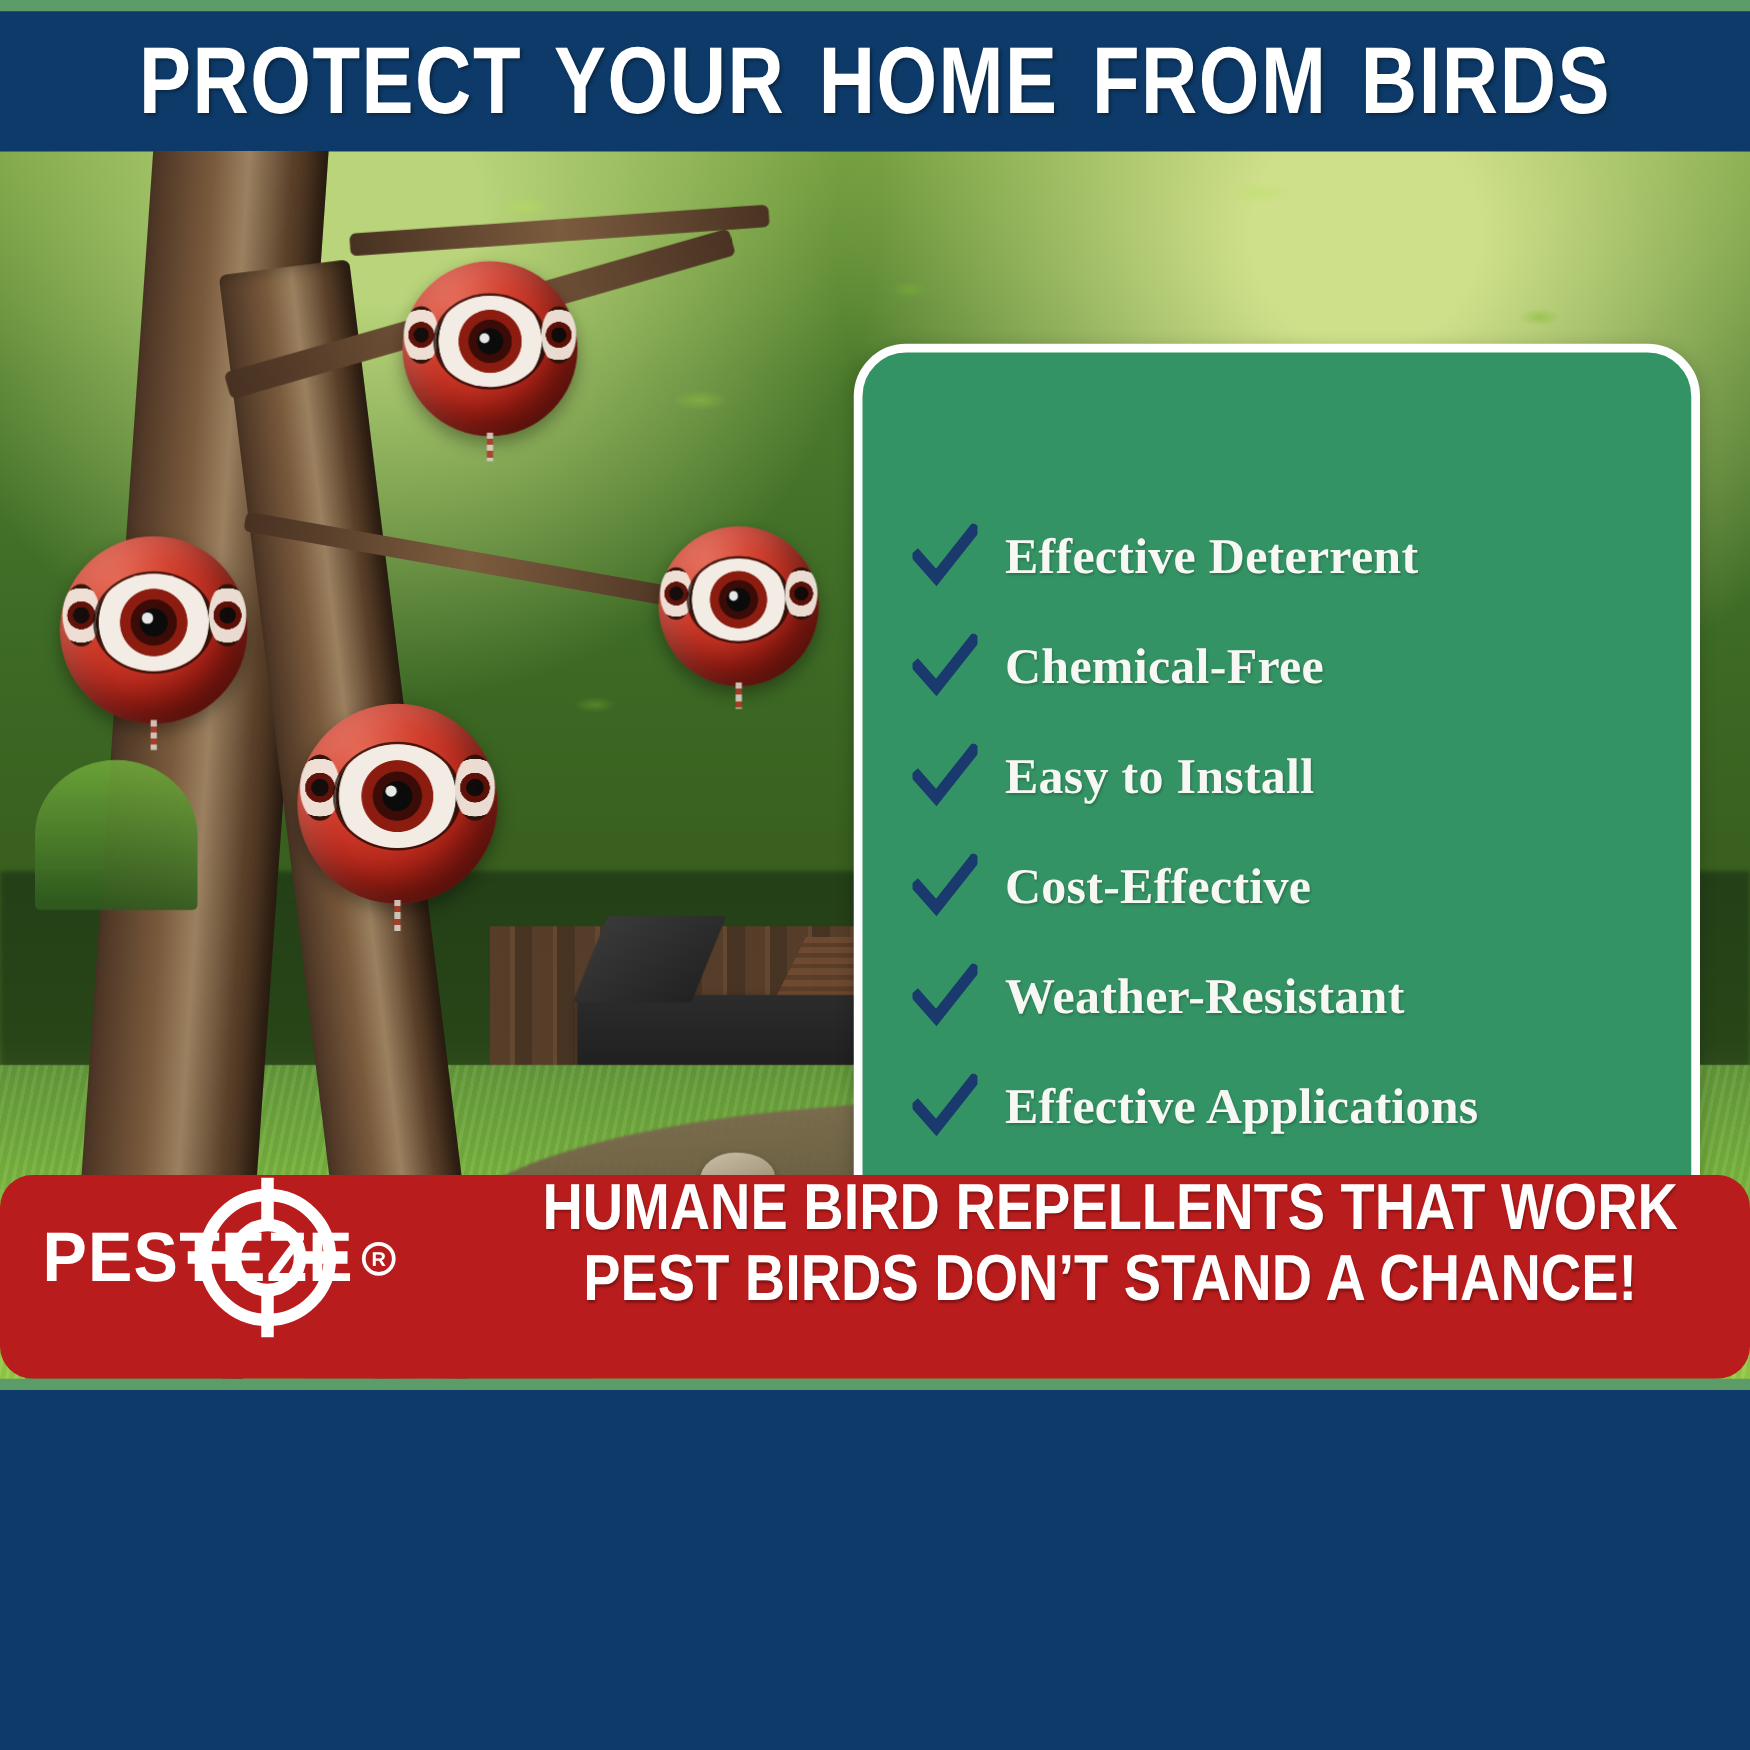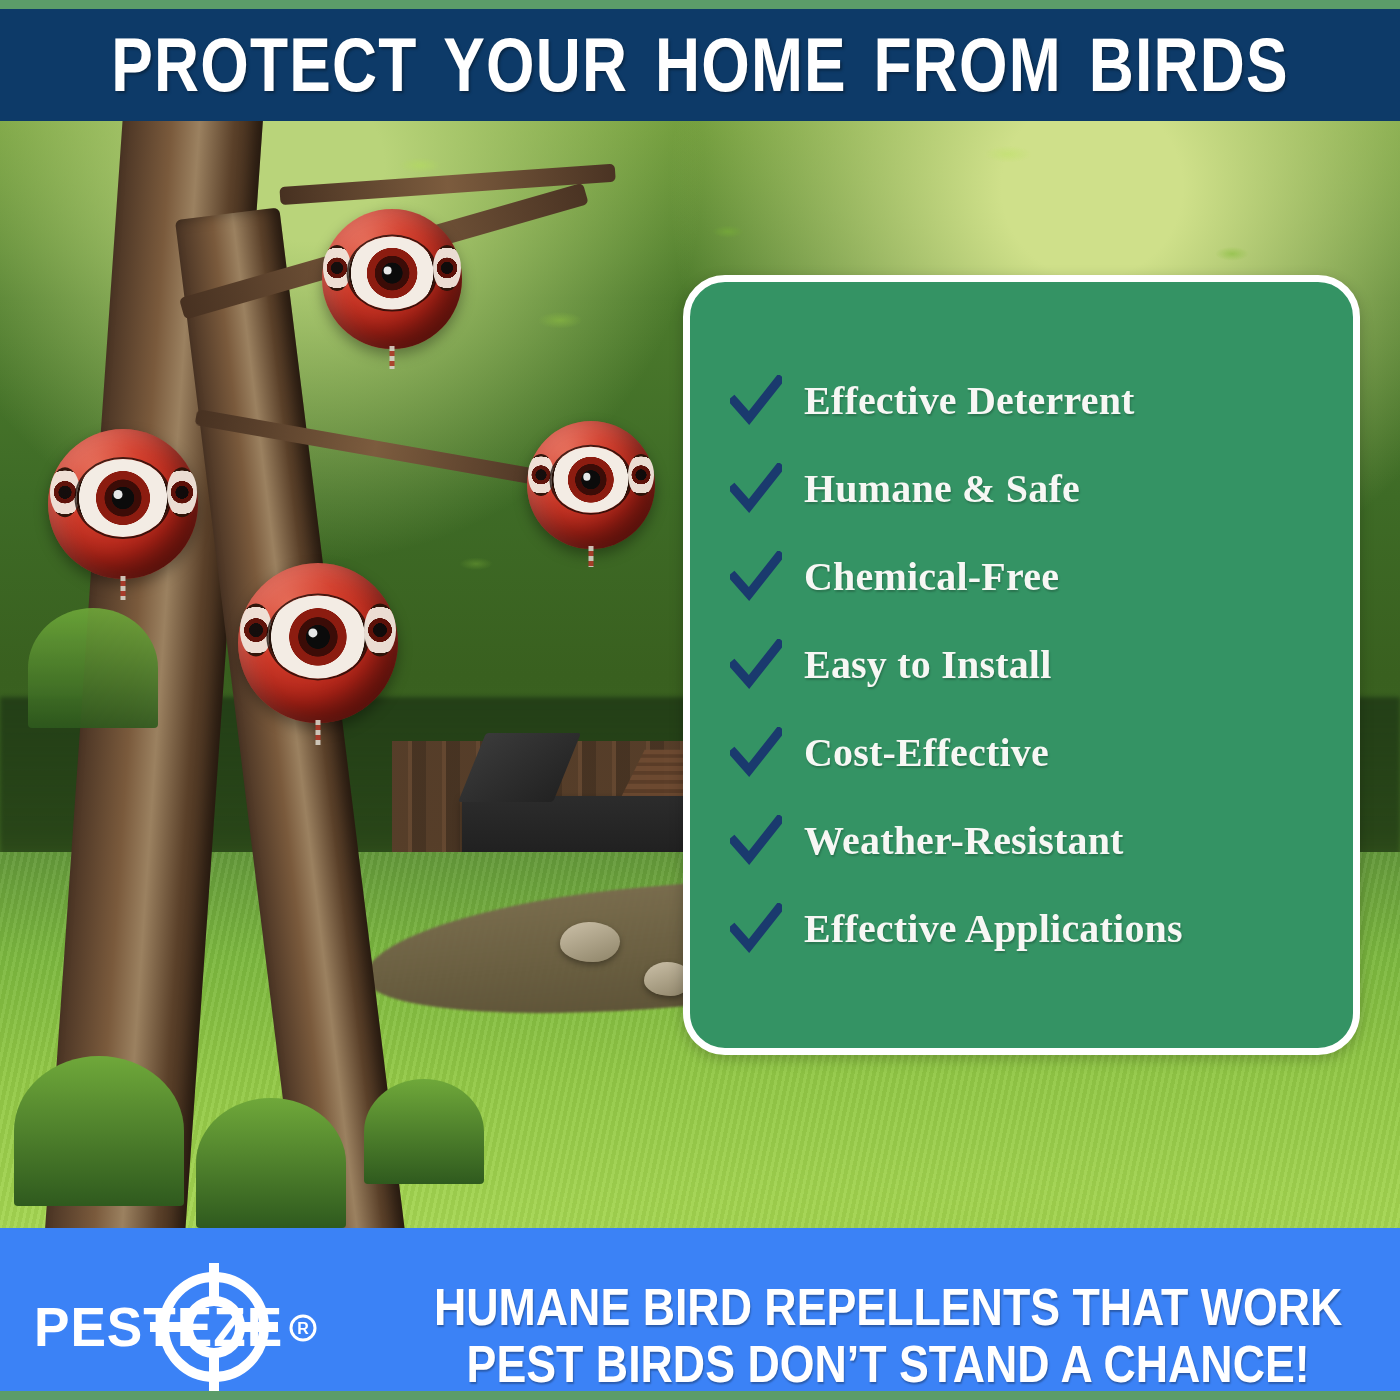--- a/index.html
+++ b/index.html
@@ -1,19 +1,19 @@
 <!DOCTYPE html>
 <html><head>
 <meta charset="utf-8">
 <style>
   * { margin:0; padding:0; box-sizing:border-box; }
   html,body { width:1400px; height:1400px; overflow:hidden; background:#0d3a68; }
   body { font-family:"Liberation Sans", sans-serif; }
 
-  .poster{ position:relative; width:1400px; height:1400px; background:#0d3a68; overflow:hidden;padding-left:12px; }
+  .poster{ position:relative; width:1400px; height:1112px; background:#0d3a68; overflow:hidden;padding-left:12px; }
 
   
   .edge-strip{ position:absolute; left:0; width:1400px; height:9px; background:#5b9c69; z-index:6; }
   .edge-strip.top{ top:0; }
   .edge-strip.bottom{ bottom:0; }
 
   
   .header-bar{
     position:absolute; top:9px; left:0; width:1400px; height:112px;
     background:#0d3a68; display:flex; align-items:center; justify-content:center; z-index:5;
@@ -148,21 +148,21 @@
   .check-icon{ flex:0 0 52px; width:52px; height:52px; display:block; }
   .benefit-label{
     color:#f7f7f4; font-size:40px; font-weight:700; line-height:1;
     letter-spacing:.2px; white-space:nowrap;
     text-shadow:1px 2px 2px rgba(0,0,0,.22);
   }
 
   
   .footer-bar{
     position:absolute; left:0; bottom:9px; width:1400px; height:163px;
-    background:#3b82f6; z-index:5; display:flex; align-items:flex-end;
+    background:#b91c1c; z-index:5; display:flex; align-items:flex-start;border-radius:26px;
   }
   .logo-wrap{ position:relative; width:360px; height:130px; flex:0 0 360px; display:flex; align-items:center; padding-left:34px; }
   .logo-word{
     position:relative; z-index:2; color:#ffffff; font-size:56px; font-weight:700;
     letter-spacing:1px; transform:scaleX(0.95); transform-origin:left center;
   }
   .logo-target{ position:absolute; left:150px; top:2px; width:128px; height:128px; z-index:1; }
   .logo-reg{ position:absolute; left:288px; top:52px; width:30px; height:30px; z-index:2; }
 
   .footer-text{ flex:1 1 auto; display:flex; flex-direction:column; align-items:center; justify-content:center; gap:4px; padding-right:18px; }
@@ -244,26 +244,20 @@
 
   <div class="benefits-card">
 
     <div class="benefit-row">
       <svg class="check-icon" viewBox="0 0 52 52">
         <path d="M4 26 L19 43 L49 5" fill="none" stroke="#1a3a6e" stroke-width="9" stroke-linecap="square" stroke-linejoin="miter"></path>
       </svg>
       <span class="benefit-label">Effective Deterrent</span>
     </div>
 
-    <div class="benefit-row">
-      <svg class="check-icon" viewBox="0 0 52 52">
-        <path d="M4 26 L19 43 L49 5" fill="none" stroke="#1a3a6e" stroke-width="9" stroke-linecap="square" stroke-linejoin="miter"></path>
-      </svg>
-      <span class="benefit-label">Humane &amp; Safe</span>
-    </div>
 
     <div class="benefit-row">
       <svg class="check-icon" viewBox="0 0 52 52">
         <path d="M4 26 L19 43 L49 5" fill="none" stroke="#1a3a6e" stroke-width="9" stroke-linecap="square" stroke-linejoin="miter"></path>
       </svg>
       <span class="benefit-label">Chemical-Free</span>
     </div>
 
     <div class="benefit-row">
       <svg class="check-icon" viewBox="0 0 52 52">

